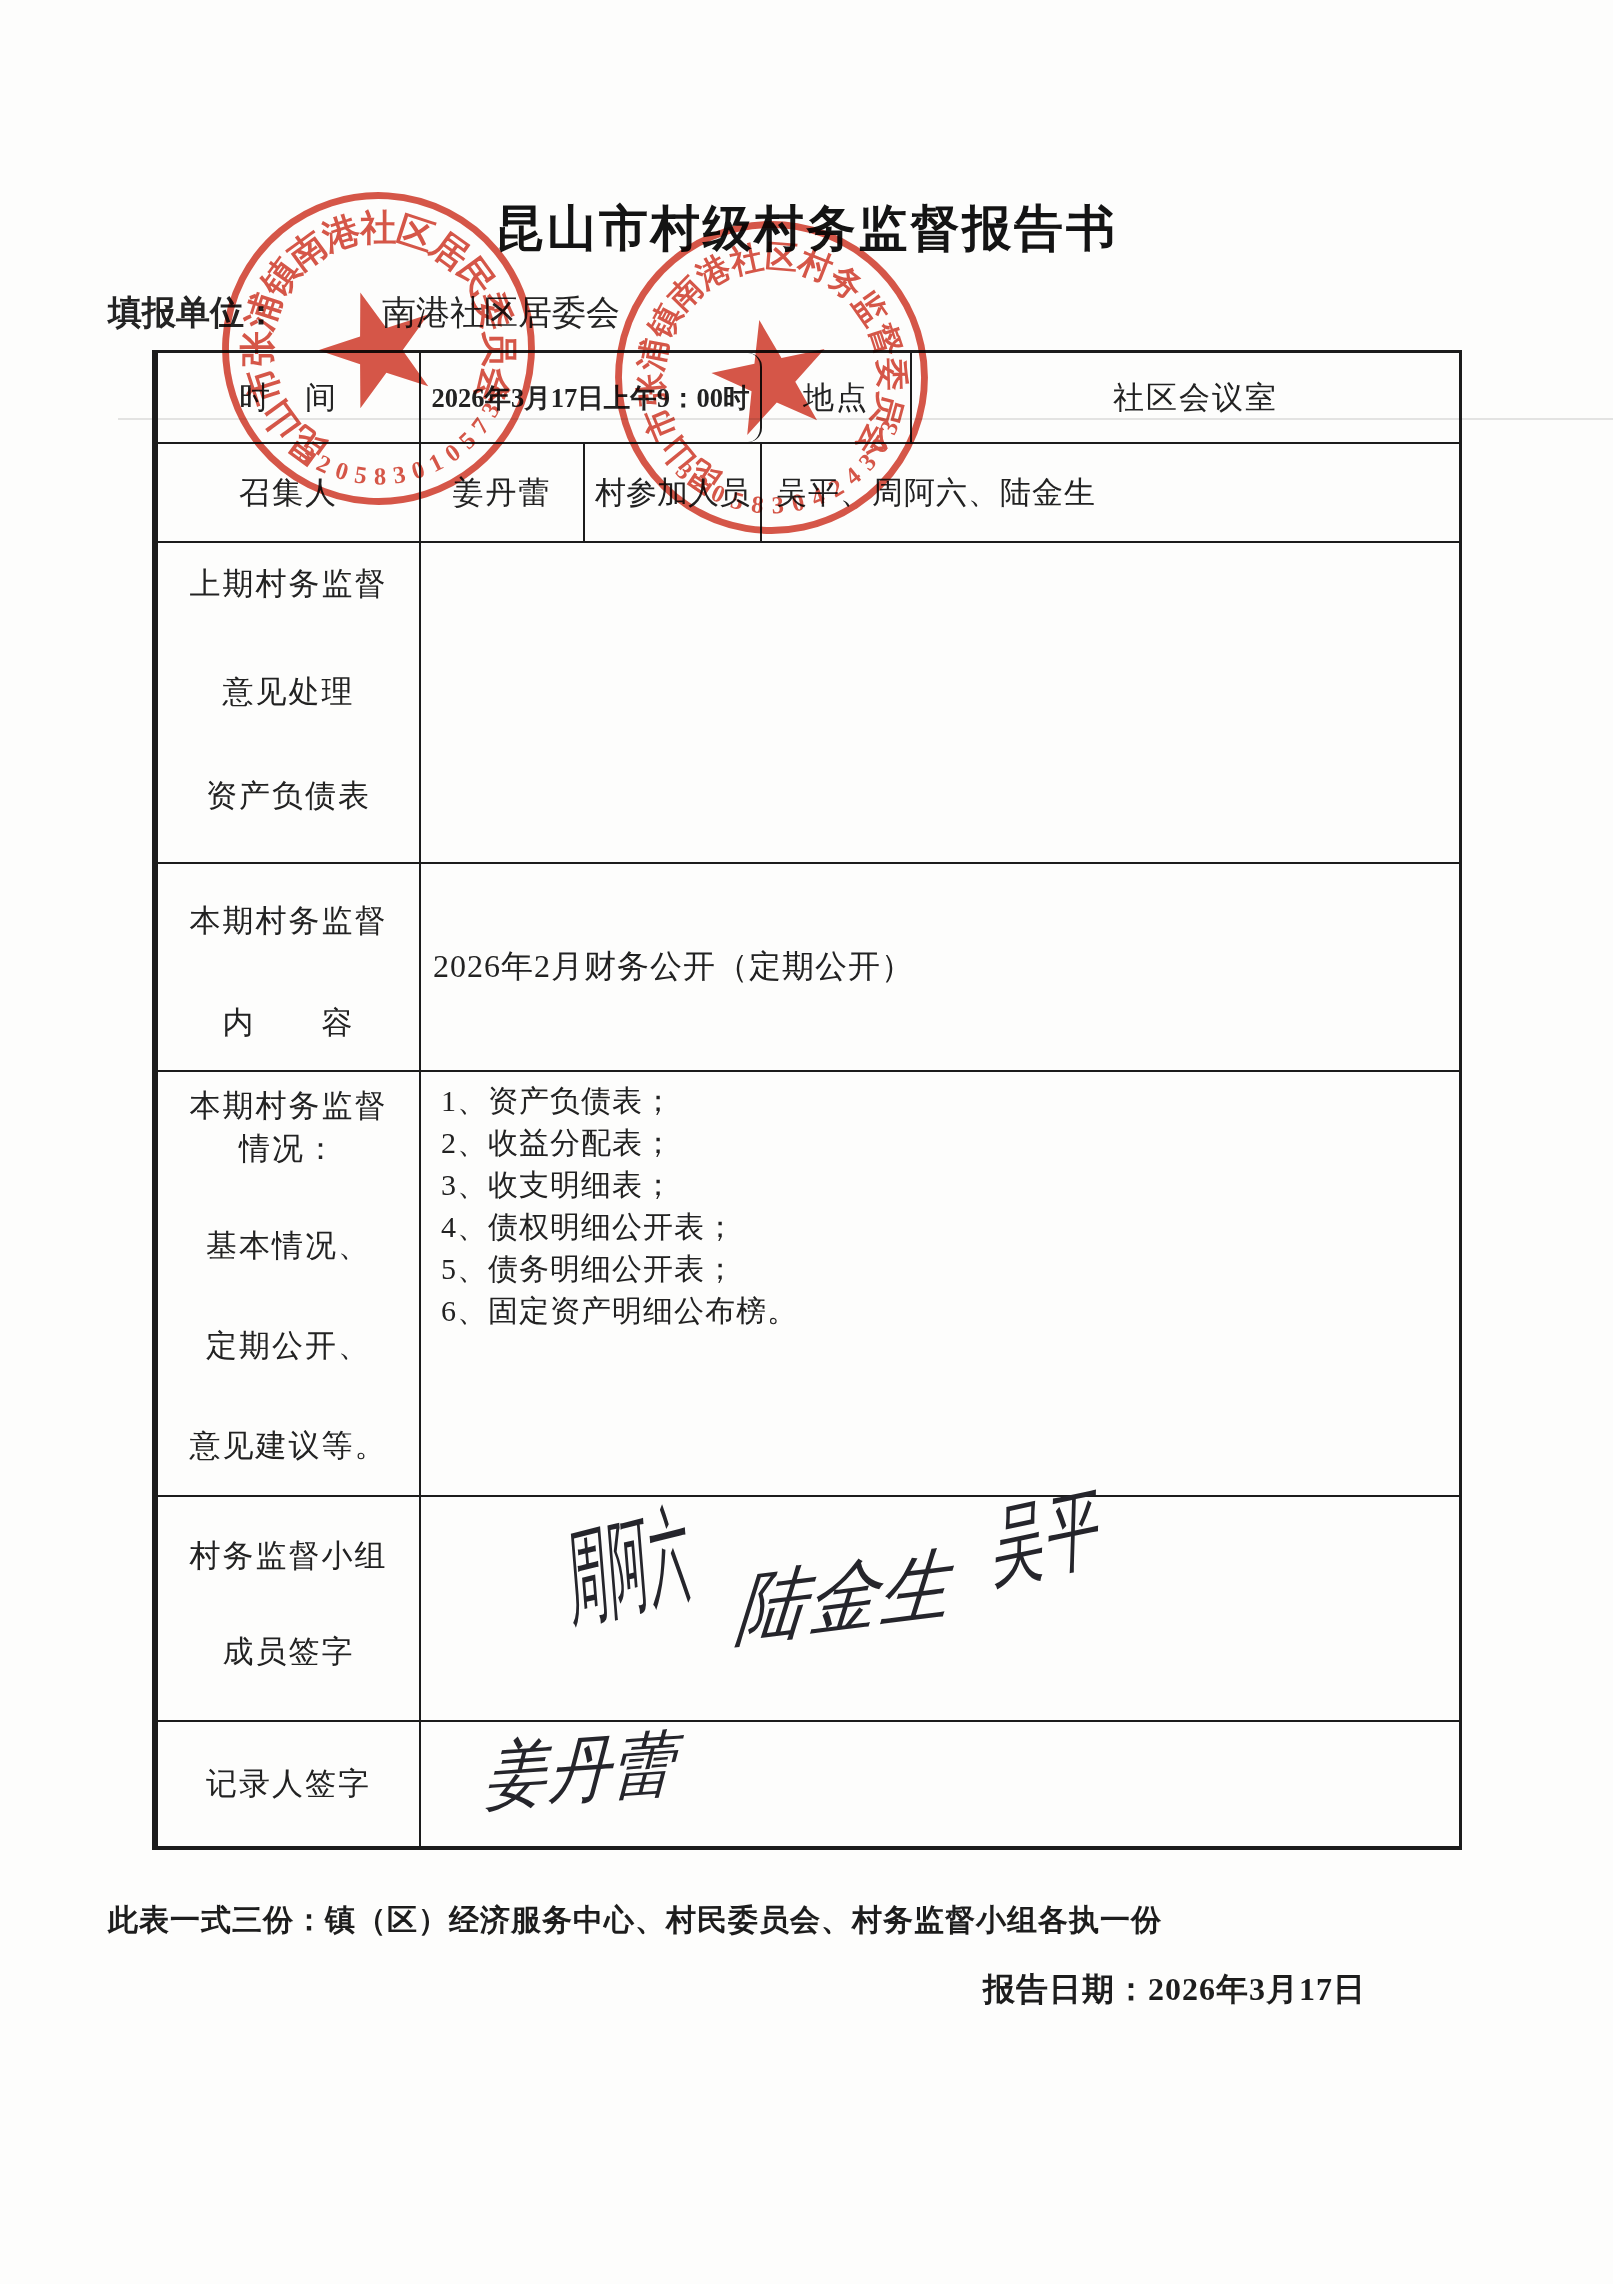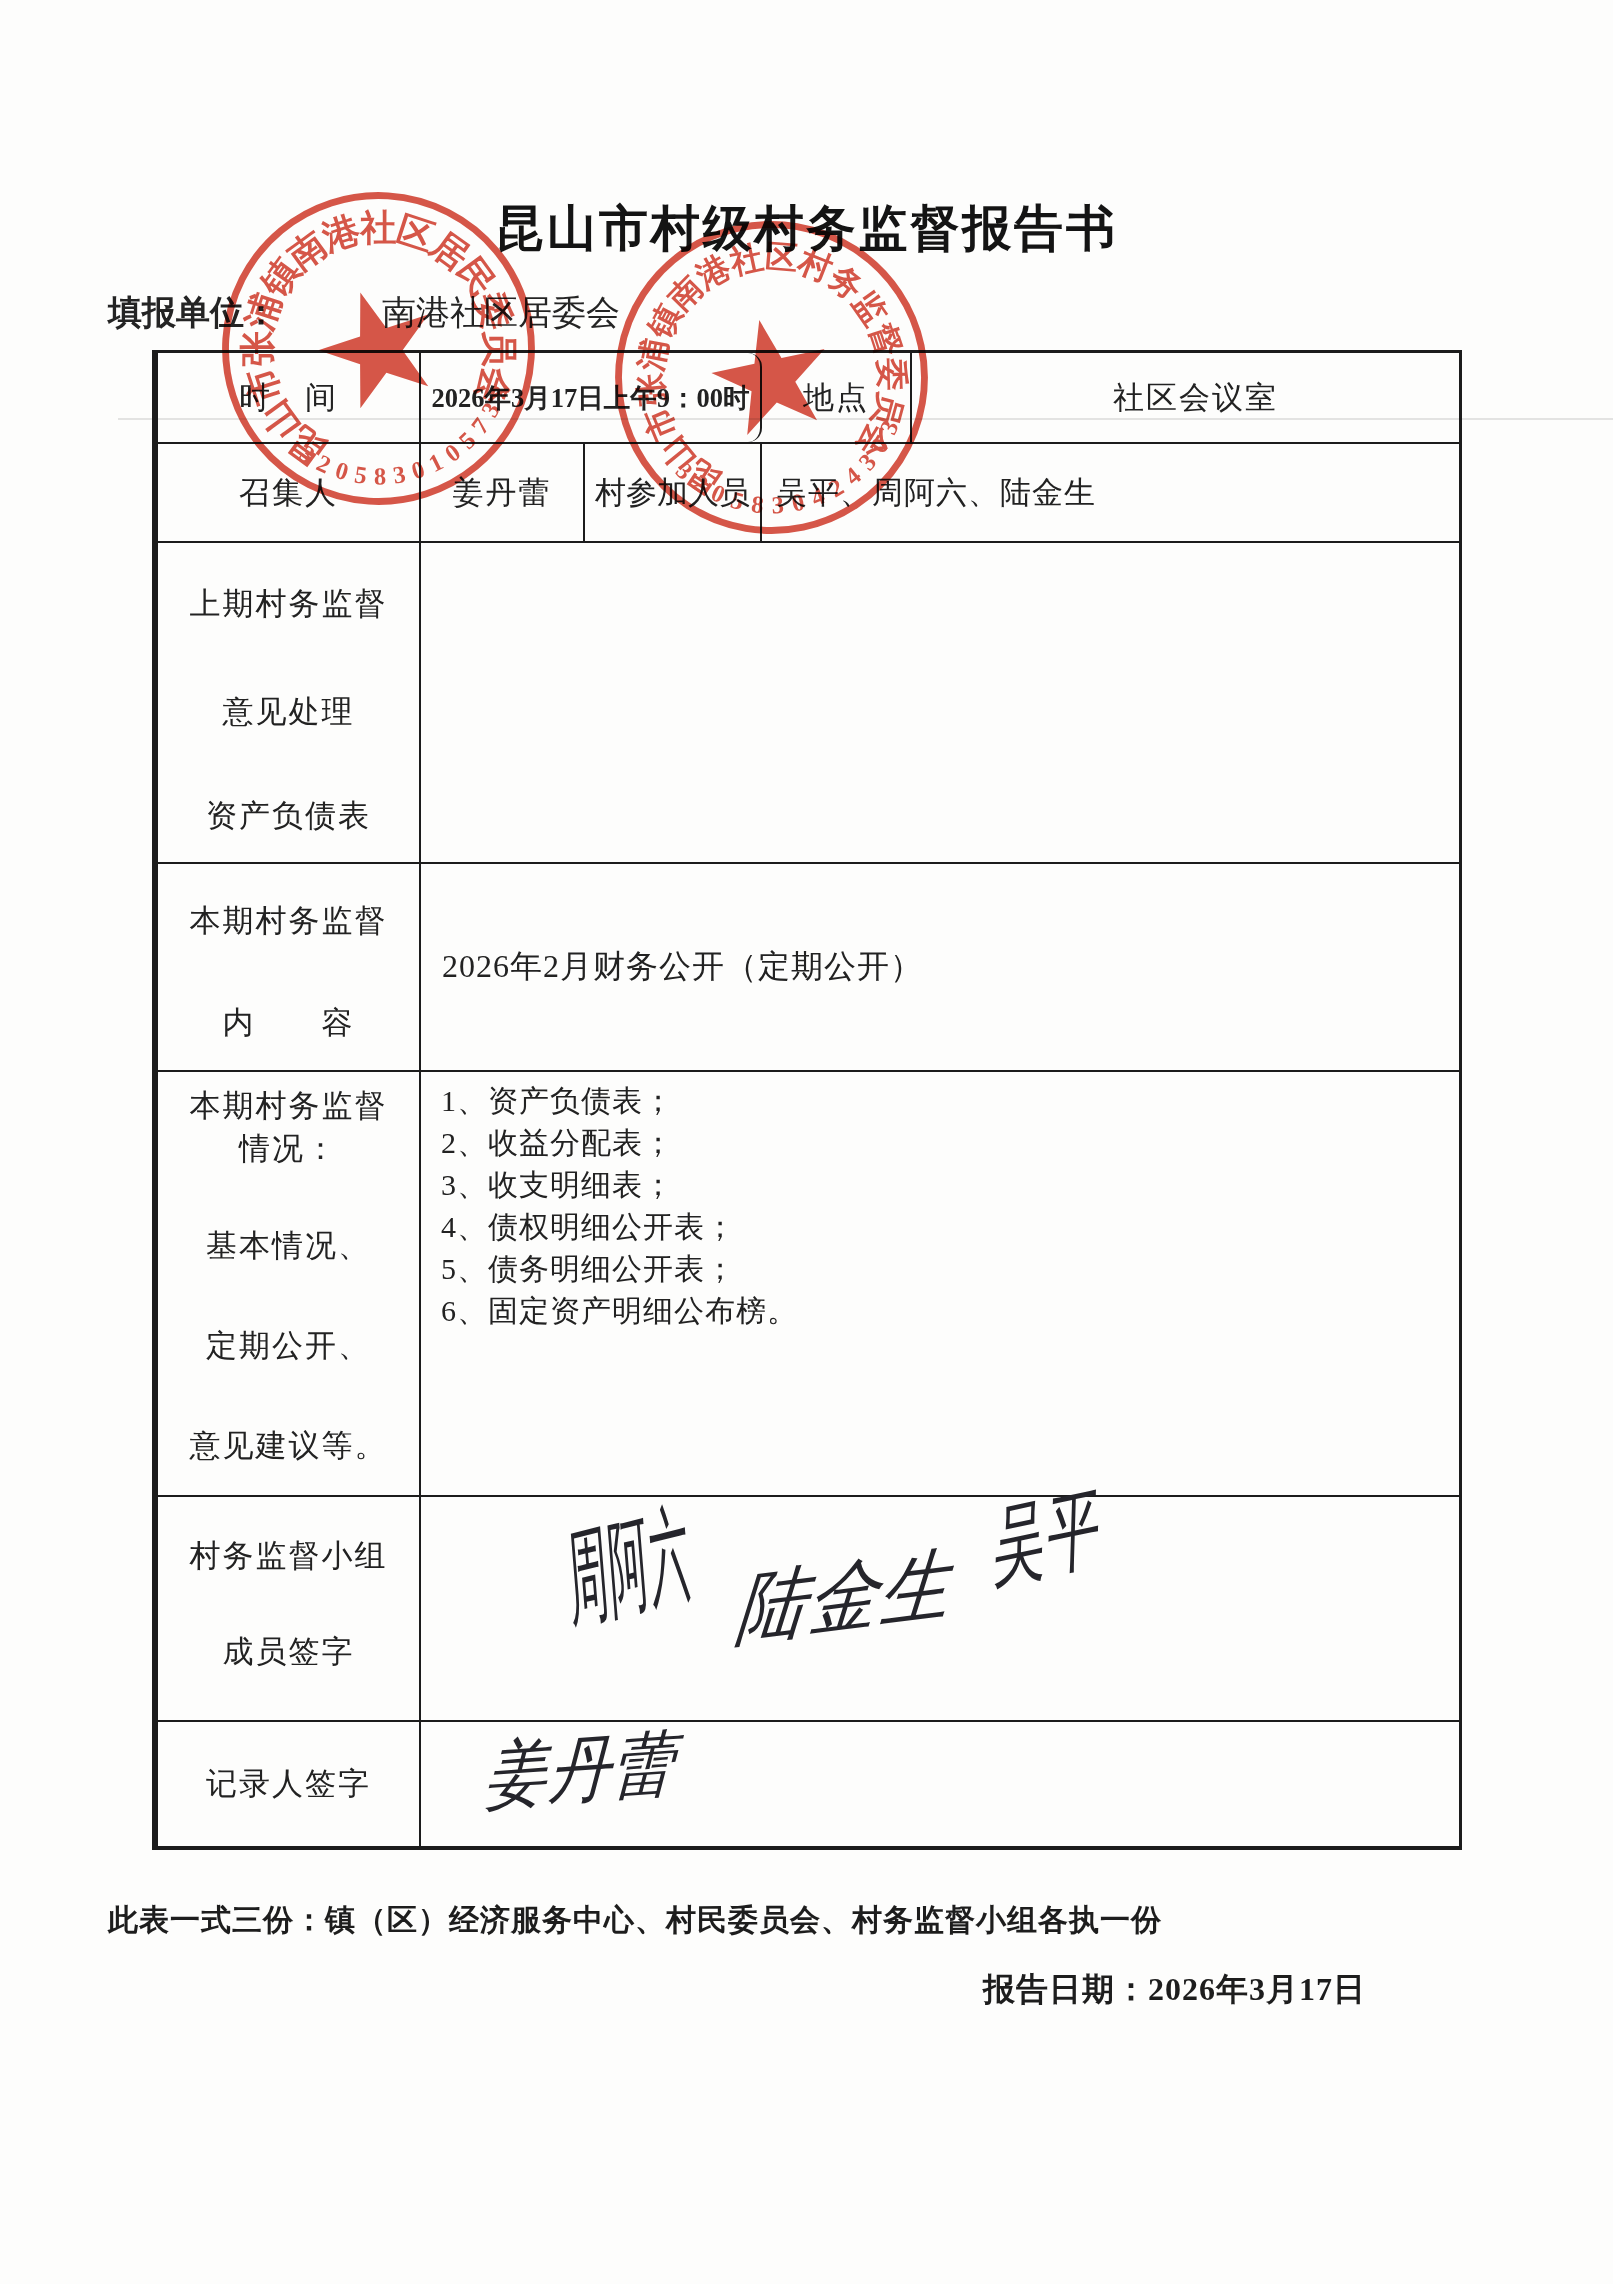--- a/index.html
+++ b/index.html
@@ -74,33 +74,33 @@
 
     <div class="t-row thick" style="height:99px;">
       <div class="cell label-col">召集人</div>
       <div class="cell" style="width:164px;flex:none;">姜丹蕾</div>
       <div class="cell" style="width:177px;flex:none;letter-spacing:0;">村参加人员</div>
       <div class="cell left" style="flex:1;padding-left:14px;letter-spacing:1px;">吴平、周阿六、陆金生</div>
     </div>
 
     <div class="t-row thick" style="height:321px;">
       <div class="cell label-col stack">
-        <div class="lbl-line" style="margin-top:39px;">上期村务监督</div>
+        <div class="lbl-line" style="margin-top:19px;">上期村务监督</div>
         <div class="lbl-line" style="margin-top:65px;">意见处理</div>
         <div class="lbl-line" style="margin-top:61px;">资产负债表</div>
       </div>
       <div class="cell left" style="flex:1;"></div>
     </div>
 
     <div class="t-row thick" style="height:208px;">
       <div class="cell label-col stack">
         <div class="lbl-line" style="margin-top:35px;">本期村务监督</div>
         <div class="lbl-line" style="margin-top:59px;">内　　容</div>
       </div>
-      <div class="cell left" style="flex:1;padding-left:21px;font-size:32px;letter-spacing:1px;">
+      <div class="cell left" style="flex:1;padding-left:12px;font-size:32px;letter-spacing:1px;">
         <span class="val-text">2026年2月财务公开（定期公开）</span>
       </div>
     </div>
 
     <div class="t-row thick" style="height:425px;">
       <div class="cell label-col stack">
         <div class="lbl-line" style="margin-top:11.8px;">本期村务监督</div>
         <div class="lbl-line">情况：</div>
         <div class="lbl-line" style="margin-top:54px;">基本情况、</div>
         <div class="lbl-line" style="margin-top:57px;">定期公开、</div>

